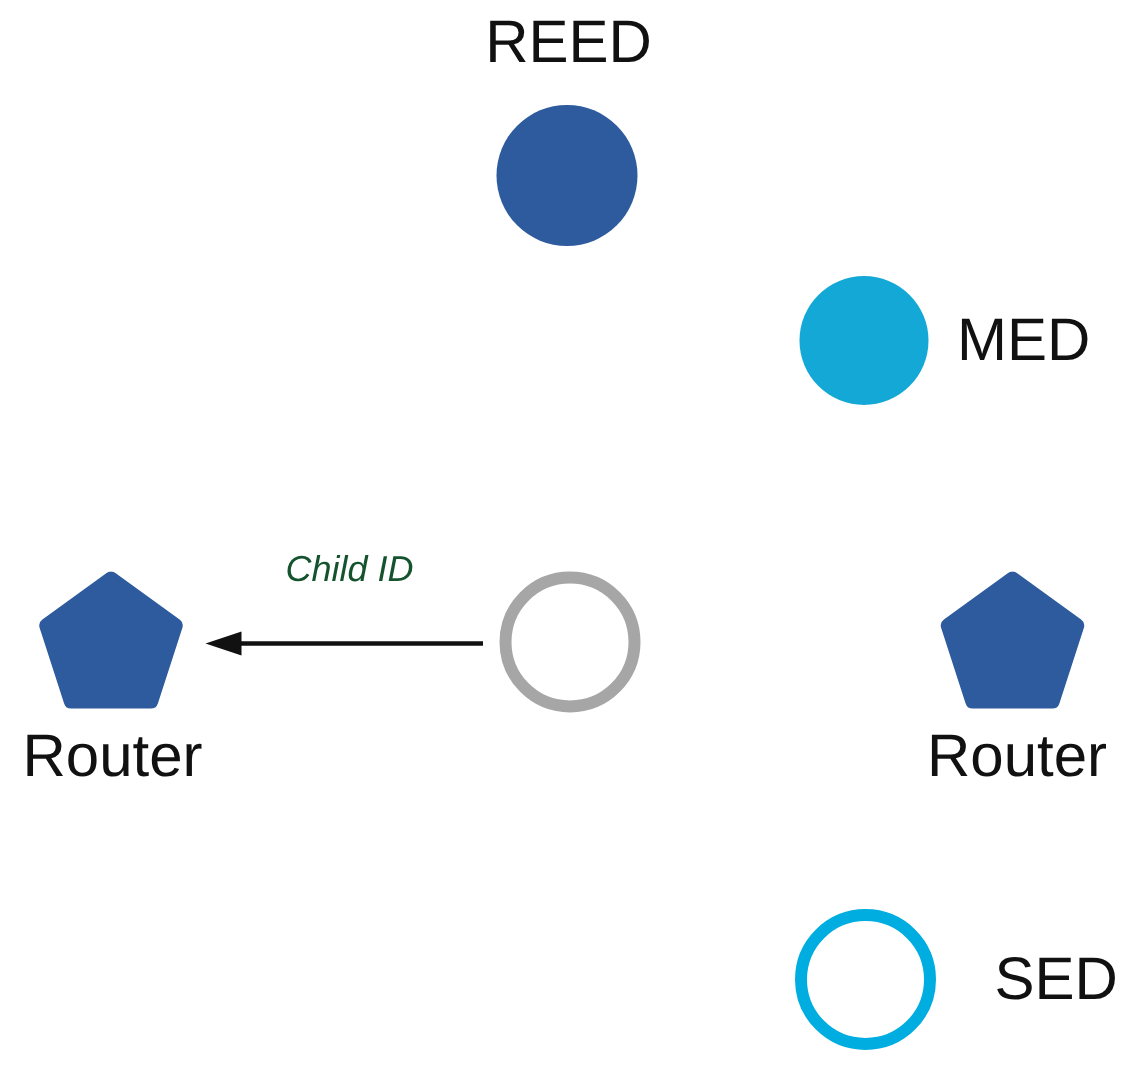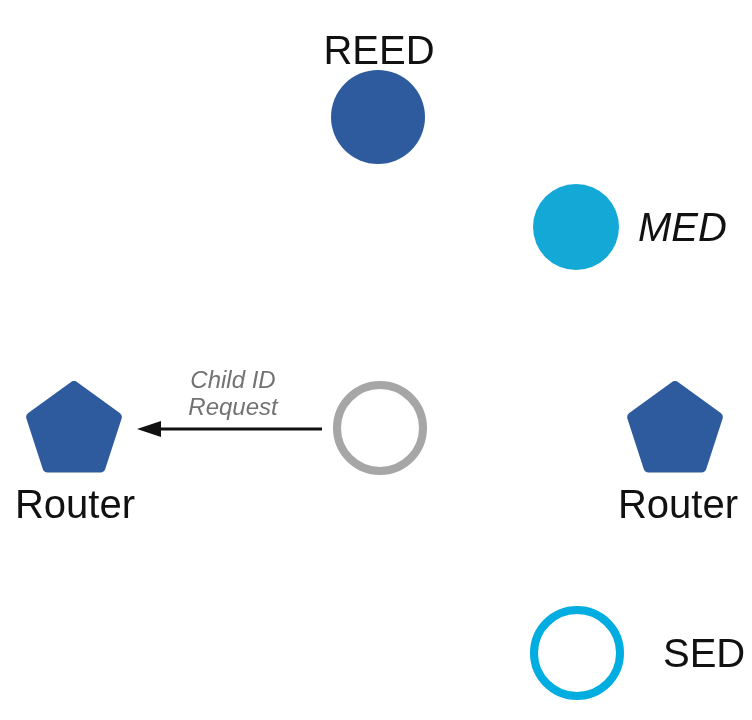--- a/index.html
+++ b/index.html
@@ -36,40 +36,39 @@
   }
   .message-text {
     position: absolute;
     left: 158px;
     top: 366px;
     width: 150px;
     text-align: center;
     font-style: italic;
     font-size: 24px;
     line-height: 27px;
-    color: #737373;
+    color: #14532d;
   }
   .arrow-svg { position: absolute; left: 134px; top: 419px; }
   .arrow-svg line { stroke: var(--arrow-black, #111111); stroke-width: 3; }
   .arrow-svg polygon { fill: var(--arrow-black, #111111); }
 </style>
 </head>
 <body>
 
 <div class="canvas">
 
-  <div class="node-label centered" style="left: 300px; top: 30px; width: 158px;">REED</div>
+  <div class="node-label centered" style="left: 300px; top: 8px; width: 158px;">REED</div>
   <div class="circle filled-blue" style="left: 331px; top: 70px; width: 94px; height: 94px;"></div>
 
   <div class="circle filled-cyan" style="left: 533px; top: 184px; width: 86px; height: 86px;"></div>
-  <div class="node-label" style="left: 638px; top: 207px; font-style: italic;">MED</div>
+  <div class="node-label" style="left: 638px; top: 207px;">MED</div>
 
   <div class="message-text">
     <div>Child ID</div>
-    <div>Request</div>
   </div>
 
   <svg class="arrow-svg" width="192" height="20" viewBox="0 0 192 20">
     <line x1="188" y1="10" x2="22" y2="10"></line>
     <polygon points="3,10 27,2 27,18"></polygon>
   </svg>
 
   <div class="circle outline-gray" style="left: 333px; top: 381px; width: 78px; height: 78px;"></div>
 
   <svg class="pentagon-svg" style="left: 24px; top: 381px;" width="100" height="96" viewBox="0 0 100 96">

